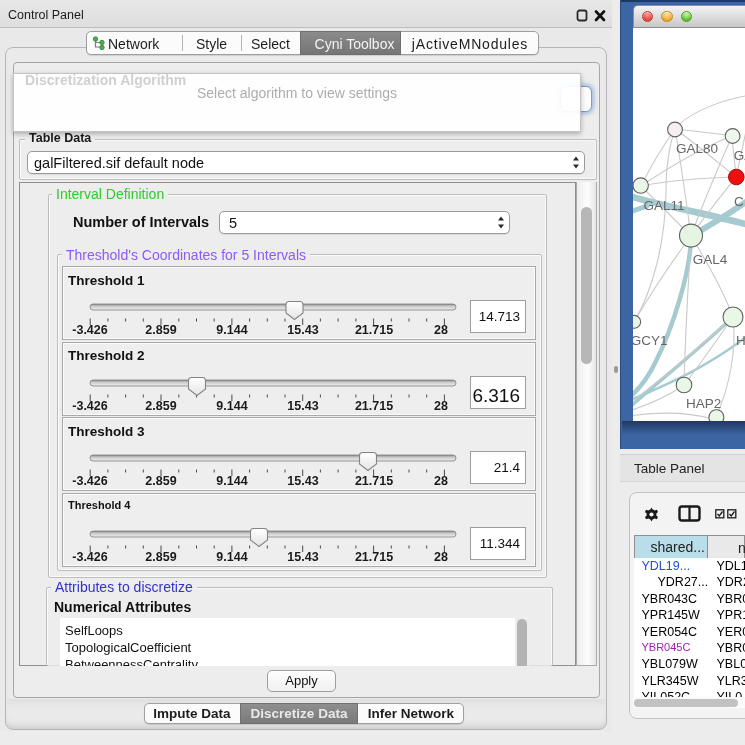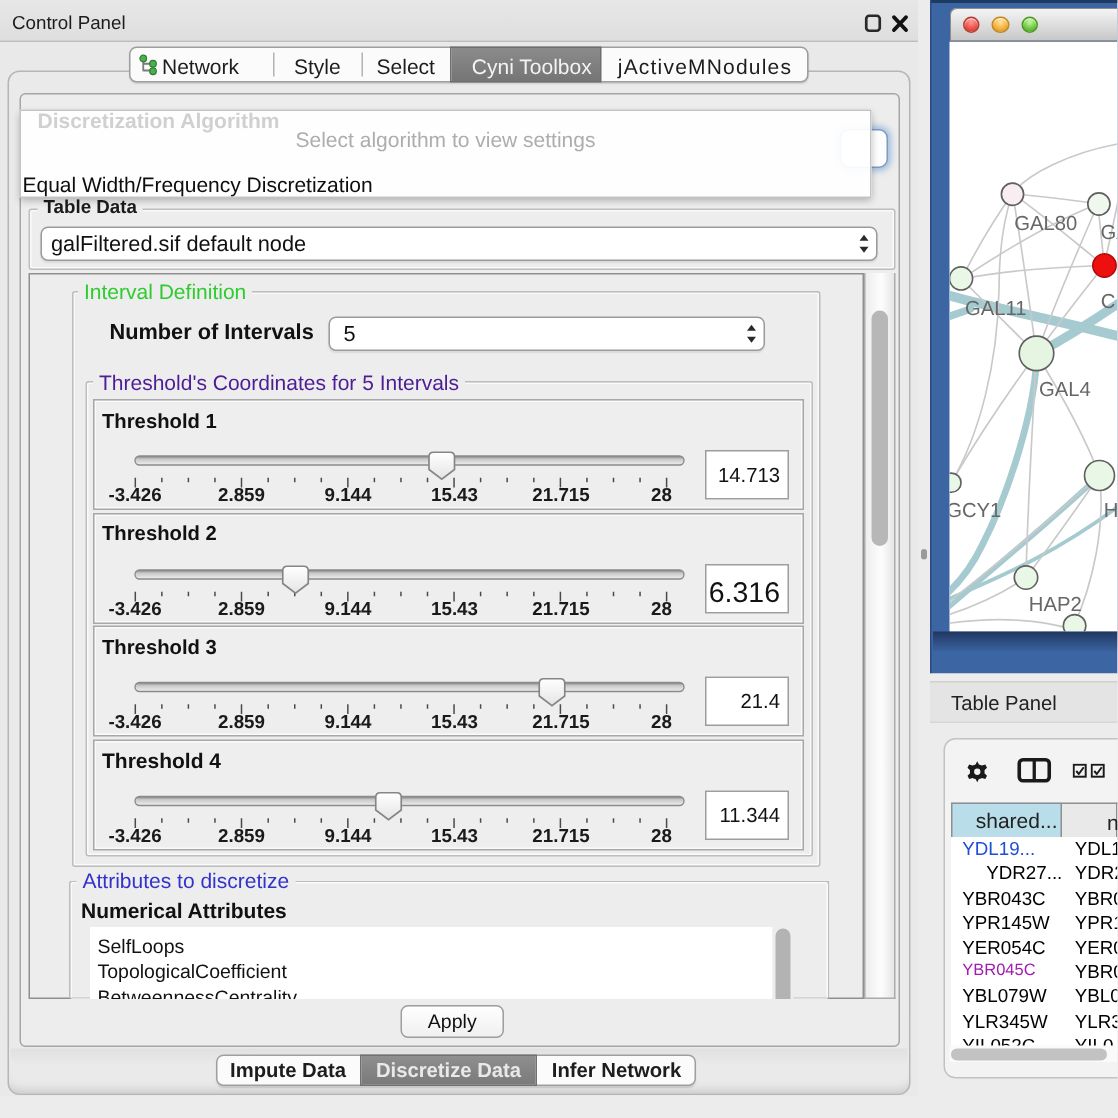--- a/index.html
+++ b/index.html
@@ -47,21 +47,21 @@
 <div class="abs grp" style="left:48px;top:194px;width:499px;height:384px;"></div>
 <div class="abs" style="left:52px;top:186px;font-size:14px;color:#2ecc2e;"><span class="grplbl">Interval Definition</span></div>
 <div class="abs" style="left:73px;top:214px;font-size:14.5px;font-weight:bold;color:#111;">Number of Intervals</div>
 <div class="abs combo" style="left:219px;top:211px;width:291px;height:23px;"></div>
 <div class="abs" style="left:229px;top:214.5px;font-size:14.5px;color:#111;">5</div>
 <svg class="abs" style="left:496px;top:216px;" width="10" height="13" viewBox="0 0 10 13">
 <path d="M5 0.5 L8 4.5 L2 4.5 Z" fill="#2a2a2a"></path>
     <path d="M5 12.5 L8 8.5 L2 8.5 Z" fill="#2a2a2a"></path>
 </svg>
 <div class="abs grp" style="left:57px;top:254px;width:485px;height:317px;"></div>
-<div class="abs" style="left:62px;top:246.5px;font-size:14px;color:#4c1d95;"><span class="grplbl">Threshold's Coordinates for 5 Intervals</span></div>
+<div class="abs" style="left:62px;top:246.5px;font-size:14px;color:#8b5cf6;"><span class="grplbl">Threshold's Coordinates for 5 Intervals</span></div>
 <div class="abs" style="left:62px;top:266.0px;width:474px;height:74px;background:#eeeeee;border:1px solid #a8a8a8;box-shadow:inset 0 0 0 1px rgba(255,255,255,0.75);"></div>
 <div class="abs" style="left:68px;top:272.5px;font-size:13.5px;font-weight:bold;color:#111;">Threshold 1</div>
 <svg class="abs" style="left:80px;top:294.0px;" width="390" height="46" viewBox="0 0 390 46">
 <defs>
       <linearGradient id="tg266" x1="0" y1="0" x2="0" y2="1">
 <stop offset="0" stop-color="#7f7f7f"></stop>
         <stop offset="0.35" stop-color="#c9c9c9"></stop>
         <stop offset="1" stop-color="#efefef"></stop>
       </linearGradient>
 <linearGradient id="pg266" x1="0" y1="0" x2="0" y2="1">
@@ -187,21 +187,21 @@
 </svg>
 <div class="abs" style="left:60px;top:474.0px;width:60px;text-align:center;font-size:12.5px;font-weight:bold;color:#1a1a1a;">-3.426</div>
 <div class="abs" style="left:131px;top:474.0px;width:60px;text-align:center;font-size:12.5px;font-weight:bold;color:#1a1a1a;">2.859</div>
 <div class="abs" style="left:202px;top:474.0px;width:60px;text-align:center;font-size:12.5px;font-weight:bold;color:#1a1a1a;">9.144</div>
 <div class="abs" style="left:273px;top:474.0px;width:60px;text-align:center;font-size:12.5px;font-weight:bold;color:#1a1a1a;">15.43</div>
 <div class="abs" style="left:344px;top:474.0px;width:60px;text-align:center;font-size:12.5px;font-weight:bold;color:#1a1a1a;">21.715</div>
 <div class="abs" style="left:411px;top:474.0px;width:60px;text-align:center;font-size:12.5px;font-weight:bold;color:#1a1a1a;">28</div>
 <div class="abs" style="left:470px;top:451.0px;width:56px;height:33px;background:#fff;border:1px solid #9d9d9d;"></div>
 <div class="abs" style="left:470px;top:460.0px;width:50px;text-align:right;font-size:13.5px;color:#111;">21.4</div>
 <div class="abs" style="left:62px;top:492.5px;width:474px;height:74px;background:#eeeeee;border:1px solid #a8a8a8;box-shadow:inset 0 0 0 1px rgba(255,255,255,0.75);"></div>
-<div class="abs" style="left:68px;top:499.0px;font-size:14px;font-weight:bold;color:#111;">Threshold 4</div>
+<div class="abs" style="left:68px;top:499.0px;font-size:11px;font-weight:bold;color:#111;">Threshold 4</div>
 <svg class="abs" style="left:80px;top:520.5px;" width="390" height="46" viewBox="0 0 390 46">
 <defs>
       <linearGradient id="tg492" x1="0" y1="0" x2="0" y2="1">
 <stop offset="0" stop-color="#7f7f7f"></stop>
         <stop offset="0.35" stop-color="#c9c9c9"></stop>
         <stop offset="1" stop-color="#efefef"></stop>
       </linearGradient>
 <linearGradient id="pg492" x1="0" y1="0" x2="0" y2="1">
 <stop offset="0" stop-color="#ffffff"></stop>
         <stop offset="1" stop-color="#e4e4e4"></stop>
@@ -252,21 +252,20 @@
 <div class="abs" style="left:267px;top:670px;width:69px;height:22px;background:linear-gradient(#fefefe,#f0f0f0);border:1px solid #9e9e9e;border-radius:5px;text-align:center;font-size:13px;color:#111;line-height:20px;">Apply</div>
 <div class="abs" style="left:7px;top:699px;width:598px;height:11px;background:linear-gradient(#e0e0e0,#eaeaea);border-radius:0 0 6px 6px;"></div>
 <div class="abs" style="left:144px;top:703px;width:320px;height:21px;background:#fbfbfb;border:1px solid #9f9f9f;border-radius:5px;box-shadow:0 1px 1px rgba(0,0,0,0.12);"></div>
 <div class="abs" style="left:240px;top:703px;width:118px;height:21px;background:linear-gradient(#8f8f8f,#7a7a7a);border:1px solid #707070;"></div>
 <div class="abs" style="left:144px;top:706px;width:96px;text-align:center;font-size:13.5px;font-weight:bold;color:#1d1d1d;">Impute Data</div>
 <div class="abs" style="left:240px;top:706px;width:118px;text-align:center;font-size:13.5px;font-weight:bold;color:#e9e9e9;">Discretize Data</div>
 <div class="abs" style="left:358px;top:706px;width:106px;text-align:center;font-size:13.5px;font-weight:bold;color:#1d1d1d;">Infer Network</div>
 <div class="abs" style="left:13px;top:73px;width:568px;height:59px;background:rgba(255,255,255,0.93);border:1px solid #c4c4c4;box-shadow:0 2px 5px rgba(0,0,0,0.28);z-index:50;">
 <div style="position:absolute;left:11px;top:-2px;font-size:14px;font-weight:bold;color:#d0d0d0;">Discretization Algorithm</div>
 <div style="position:absolute;left:168px;top:11px;width:230px;text-align:center;font-size:14px;color:#adadad;">Select algorithm to view settings</div>
-<div style="position:absolute;left:1px;top:41px;font-size:14px;color:#0d0d0d;">Equal Width/Frequency Discretization</div>
 </div>
 <div class="abs" style="left:614px;top:366px;width:4px;height:7px;background:#9a9a9a;border-radius:2px;"></div>
 <div class="abs" style="left:620px;top:0;width:125px;height:449px;background:#3c65a4;"></div>
 <div class="abs" style="left:620px;top:0;width:125px;height:2px;background:#1d3a63;"></div>
 <div class="abs" style="left:620px;top:0;width:1px;height:449px;background:#2a4a80;"></div>
 <div class="abs" style="left:633px;top:5px;width:112px;height:23px;background:linear-gradient(#f4f4f4,#c7c7c7);border:1px solid #8e8e8e;border-right:none;border-radius:5px 0 0 0;"></div>
 <div class="abs" style="left:641.5px;top:10.7px;width:11.6px;height:11.6px;border-radius:50%;background:radial-gradient(circle at 50% 30%, #ff9a98 0%, #ec5249 55%, #b73c34 100%);border:0.5px solid #b73c34;box-shadow:inset 0 1px 1px rgba(255,255,255,0.7);"></div>
 <div class="abs" style="left:661.0px;top:10.7px;width:11.6px;height:11.6px;border-radius:50%;background:radial-gradient(circle at 50% 30%, #ffe3a0 0%, #f5b13d 55%, #c18a22 100%);border:0.5px solid #c18a22;box-shadow:inset 0 1px 1px rgba(255,255,255,0.7);"></div>
 <div class="abs" style="left:680.8px;top:10.7px;width:11.6px;height:11.6px;border-radius:50%;background:radial-gradient(circle at 50% 30%, #c8f7a8 0%, #6fc940 55%, #4d9a23 100%);border:0.5px solid #4d9a23;box-shadow:inset 0 1px 1px rgba(255,255,255,0.7);"></div>
 <div class="abs" style="left:633px;top:28px;width:112px;height:393px;background:#fff;overflow:hidden;">

